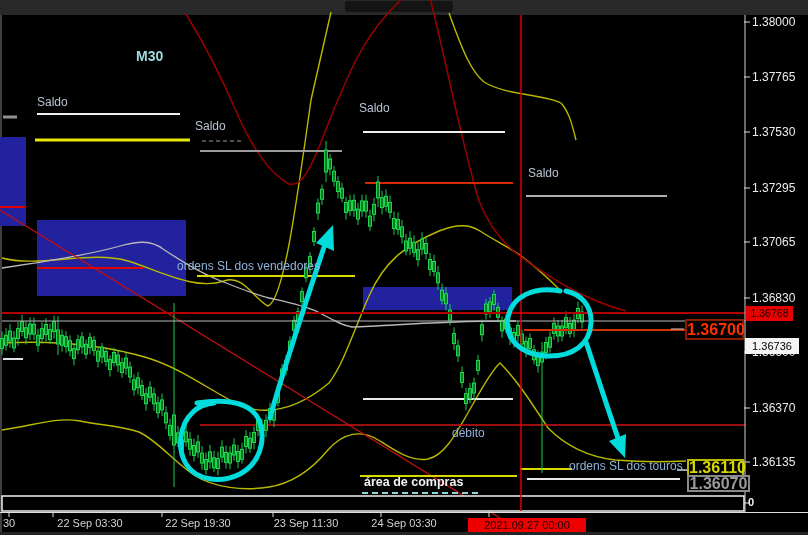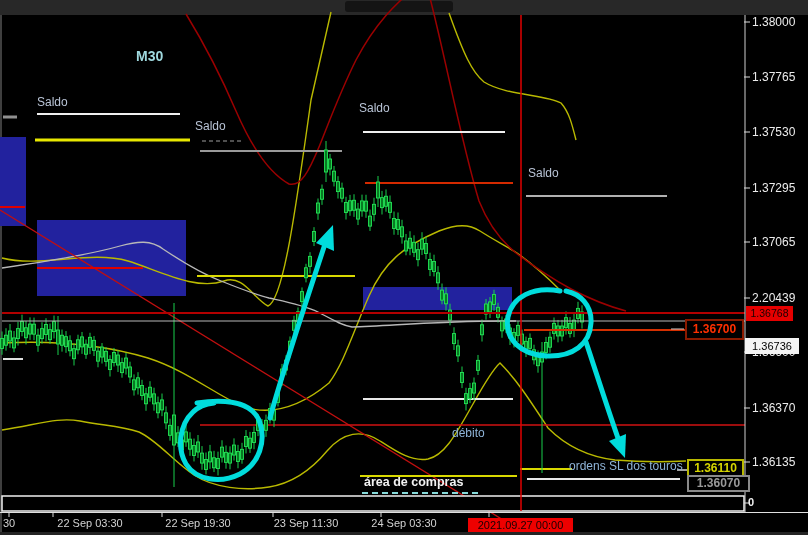--- a/index.html
+++ b/index.html
@@ -10,33 +10,33 @@
   #titlebar .inset{left:345px;top:1px;width:108px;height:11px;background:#141414;border-radius:3px;}
   #chartbg{left:2px;top:15px;width:806px;height:517px;background:#000;}
   #leftstrip{left:0;top:15px;width:2px;height:517px;background:#3f3f3f;}
   #bottomstrip{left:0;top:532px;width:808px;height:3px;background:#242424;}
   svg{position:absolute;left:0;top:0;z-index:1;}
   .lbl{position:absolute;z-index:2;font-size:12px;color:#b9c4d6;white-space:nowrap;}
   .lbl.blue{color:#8fb4d8;}
   .lbl.m30{font-size:14px;font-weight:bold;color:#9fd8de;padding-left:30px;}
   .lbl.buyarea{font-weight:bold;color:#f2f2f2;font-size:12.5px;}
   .tag{position:absolute;z-index:2;background:#000;text-align:center;font-weight:bold;
-       font-size:12px;white-space:nowrap;}
+       font-size:16px;white-space:nowrap;}
   #tag-level{left:685px;top:319px;width:55px;height:17px;line-height:17px;
              border:2px solid #8a1a00;color:#ff3000;}
   #tag-bulls{left:687px;top:459px;width:53px;height:14px;line-height:14px;
              border:2px solid #b9b900;color:#d6d600;}
   #tag-gray{left:687px;top:475px;width:59px;height:13px;line-height:13px;
              border:2px solid #8a8a8a;color:#9a9a9a;}
   #ask-label{left:746px;top:306px;width:47px;height:15px;line-height:15px;background:#e60000;
              color:#1d0000;font-size:10.5px;text-align:center;z-index:2;position:absolute;}
   #bid-label{left:745px;top:314px;width:54px;height:16px;line-height:16px;background:#f4f4f4;
              color:#000;font-size:11px;text-align:center;z-index:3;position:absolute;margin-top:24px;}
   #zero-label{left:748px;top:496px;color:#f0f0f0;font-size:11px;font-weight:bold;z-index:2;}
-  #time-highlight{left:468px;top:518px;width:105px;height:14px;line-height:14px;background:#ee0000;
+  #time-highlight{left:468px;top:518px;width:118px;height:14px;line-height:14px;background:#ee0000;
              color:#1a0000;font-size:11px;text-align:center;z-index:2;position:absolute;}
   .ptick{position:absolute;left:752px;color:#ececec;font-size:12px;z-index:2;}
   .ttick{position:absolute;top:517px;color:#d2d2d2;font-size:11px;z-index:2;transform:translateX(-50%);}
 </style>
 </head>
 <body>
 
 <div id="stage">
   <div class="abs" id="titlebar">
     <div class="abs inset"></div>
@@ -400,40 +400,41 @@
       <path d="M560,291 C533,286 512,297 508,317 C504,339 521,355 547,356 C573,357 590,344 591,323 C592,305 580,294 566,291" fill="none" stroke="#00dcdc" stroke-width="5" stroke-linecap="round"></path>
       <path d="M586,342 C596,372 608,410 619,441" fill="none" stroke="#00dcdc" stroke-width="5" stroke-linecap="round"></path>
       <polygon points="625,458 626,434 609,441" fill="#00dcdc"></polygon>
     </svg>
 
   <div class="lbl m30" style="left:106px;top:48px">M30</div>
   <div class="lbl" style="left:37px;top:95px">Saldo</div>
   <div class="lbl" style="left:195px;top:119px">Saldo</div>
   <div class="lbl" style="left:359px;top:101px">Saldo</div>
   <div class="lbl" style="left:528px;top:166px">Saldo</div>
+  <div class="lbl blue" style="left:177px;top:259px">ordens SL dos vendedores</div>
   <div class="lbl blue" style="left:452px;top:426px">débito</div>
   <div class="lbl blue" style="left:569px;top:459px">ordens SL dos touros</div>
   <div class="lbl buyarea" style="left:364px;top:475px">área de compras</div>
 
   <div class="tag" id="tag-level">1.36700</div>
   <div class="tag" id="tag-bulls">1.36110</div>
   <div class="tag" id="tag-gray">1.36070</div>
 
   <div id="ask-label">1.36768</div>
   <div id="bid-label">1.36736</div>
   <div class="abs" id="zero-label">0</div>
   <div id="time-highlight">2021.09.27 00:00</div>
 
   <div id="price-scale">
       <div class="ptick" style="top: 15px;">1.38000</div>
       <div class="ptick" style="top: 70px;">1.37765</div>
       <div class="ptick" style="top: 125px;">1.37530</div>
       <div class="ptick" style="top: 181px;">1.37295</div>
       <div class="ptick" style="top: 235px;">1.37065</div>
-      <div class="ptick" style="top: 291px;">2.20439</div>
+      <div class="ptick" style="top: 291px;">1.36830</div>
       <div class="ptick" style="top: 345px;">1.36600</div>
       <div class="ptick" style="top: 401px;">1.36370</div>
       <div class="ptick" style="top: 455px;">1.36135</div>
     </div>
   <div id="time-scale">
       <div class="ttick" style="left: 9px;">30</div>
       <div class="ttick" style="left: 90px;">22 Sep 03:30</div>
       <div class="ttick" style="left: 198px;">22 Sep 19:30</div>
       <div class="ttick" style="left: 306px;">23 Sep 11:30</div>
       <div class="ttick" style="left: 404px;">24 Sep 03:30</div>

